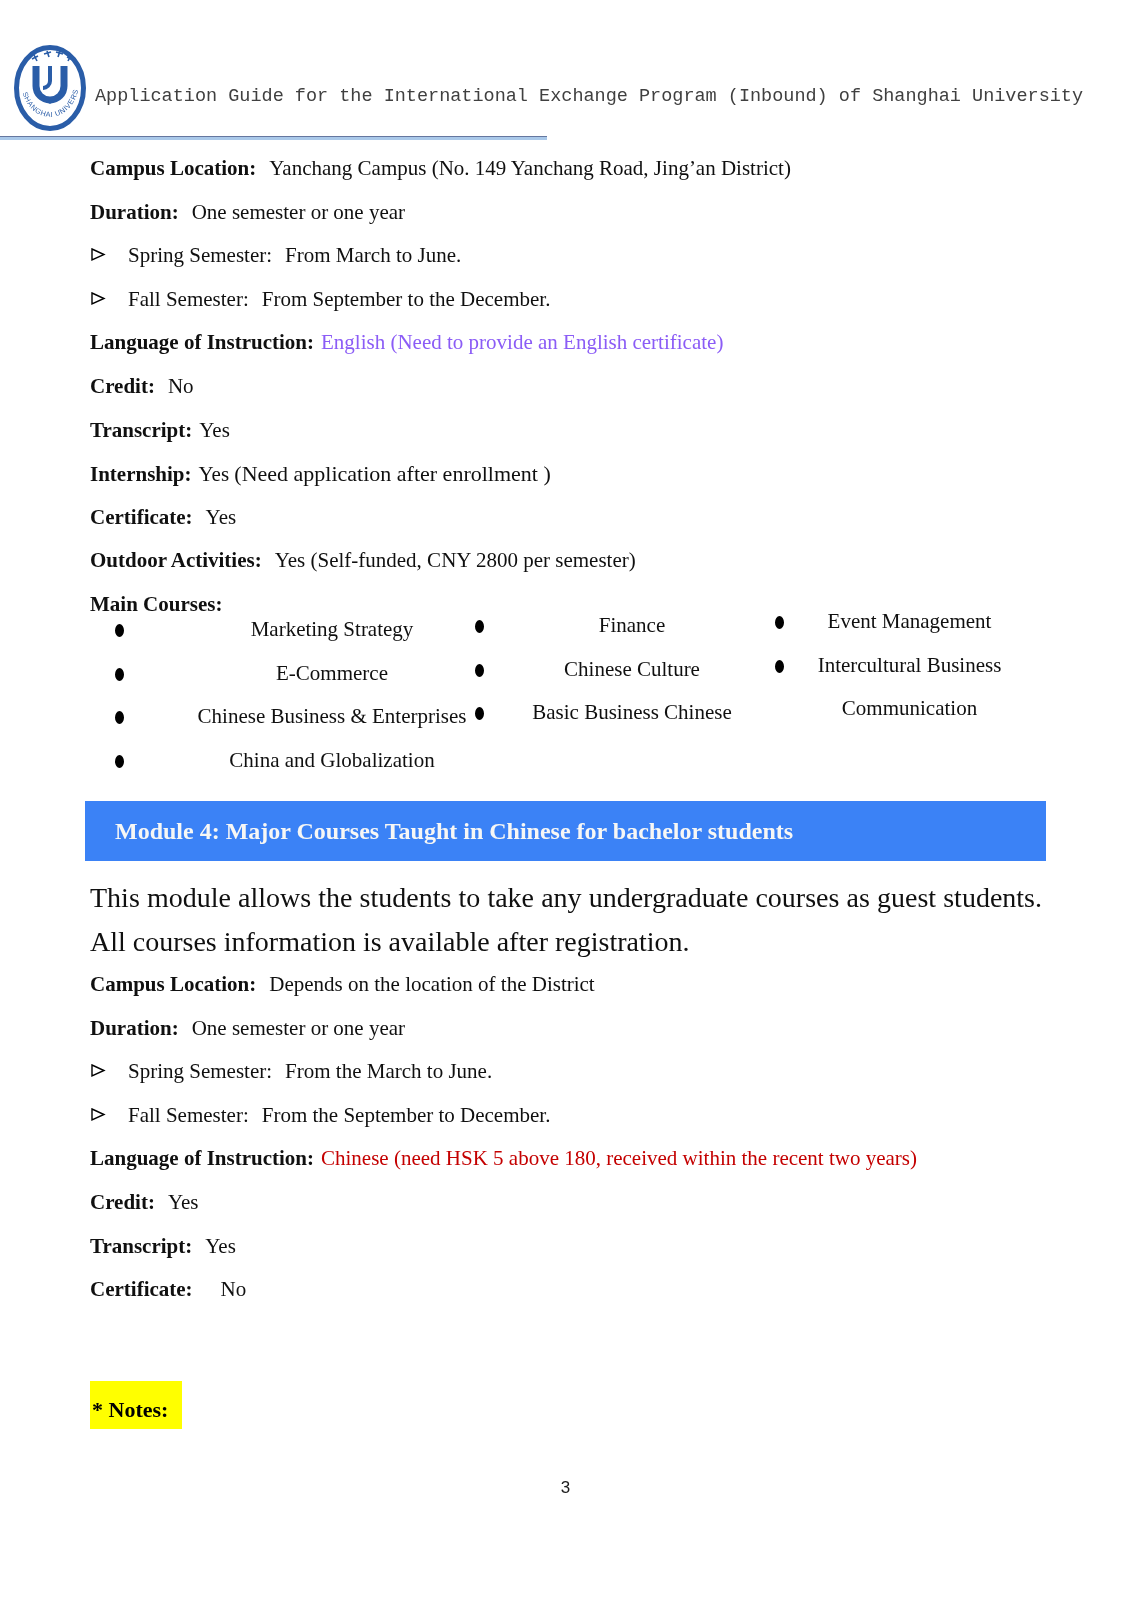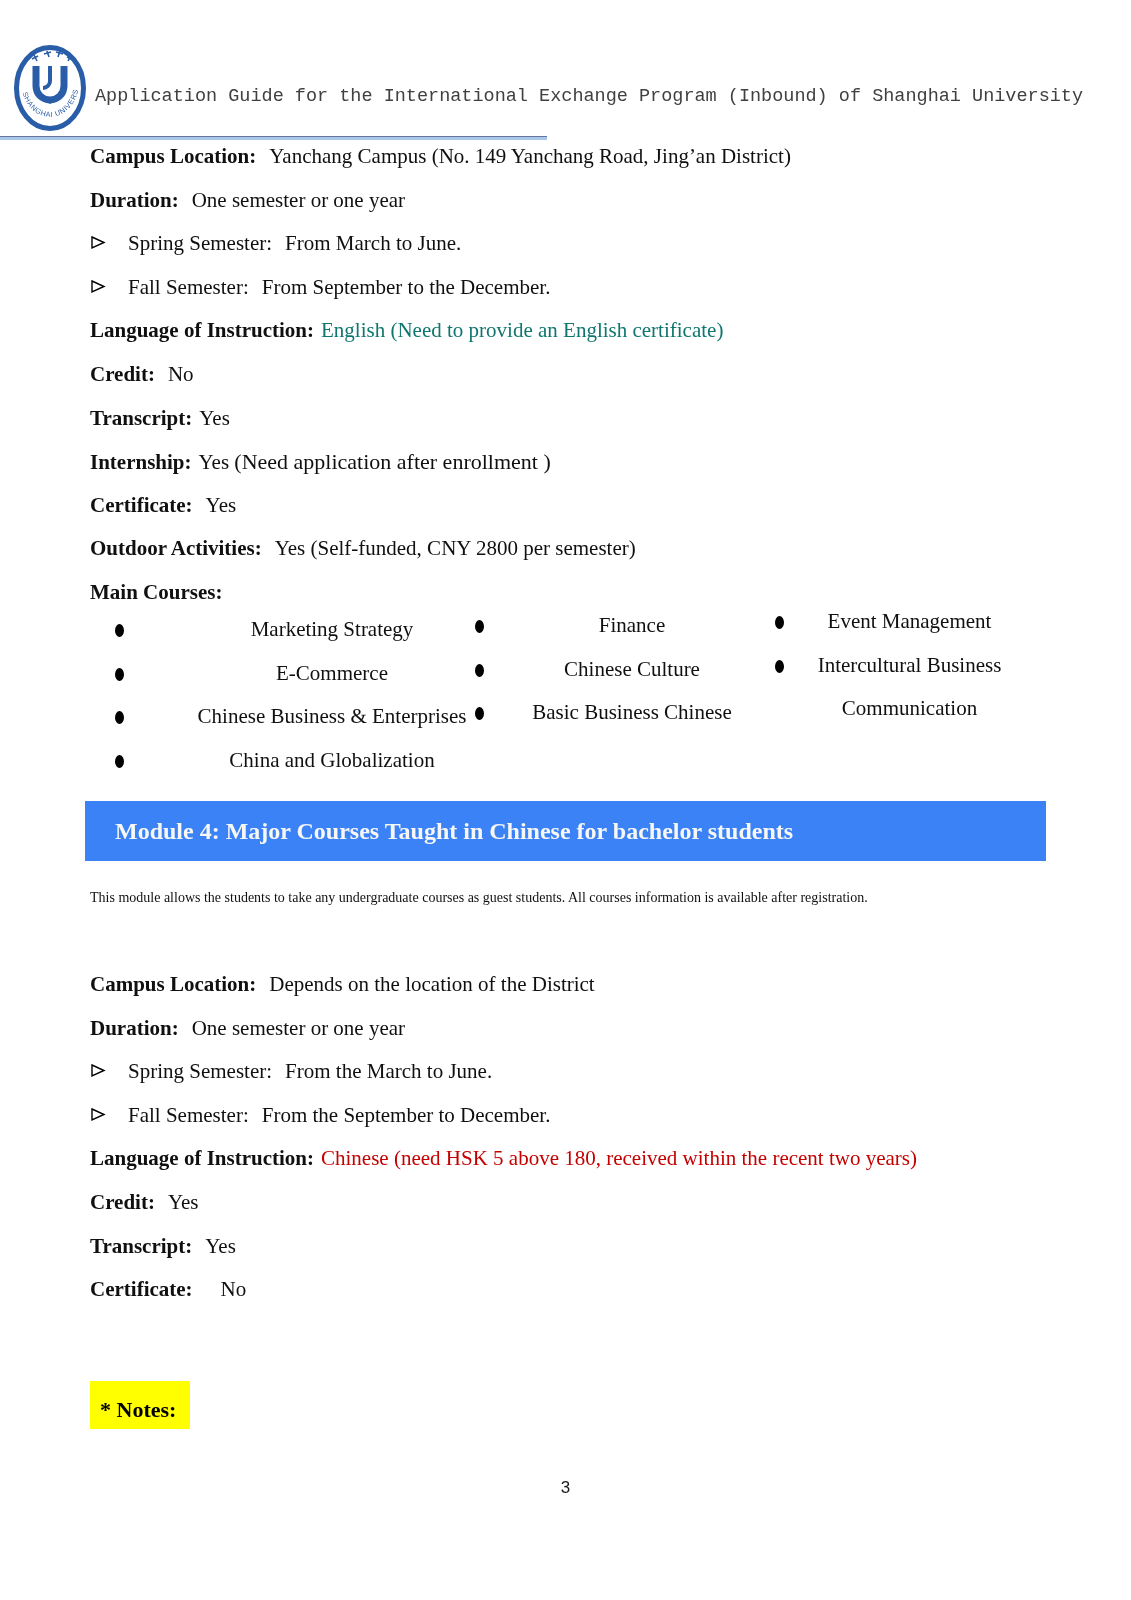--- a/index.html
+++ b/index.html
@@ -24,21 +24,21 @@
     background:linear-gradient(to bottom,#65779f 0 1px,#a9c8e9 1px 4px);
   }
   
   .rows{position:absolute;left:90px;width:960px;font-size:21px;}
   .row{height:43.6px;line-height:43.6px;white-space:nowrap;}
   .lbl{font-weight:bold;}
   .row.arrow .lbl{font-weight:normal;}
   .val{margin-left:13px;}
   .row.narrow .val{margin-left:7px;}
   .row.gap2 .val{margin-left:28px;}
-  .val-blue{color:#0f766e;}
+  .val-blue{color:#8b5cf6;}
   .val-red{color:#C40000;}
   .val-note{font-size:22px;}
   .arrow-icon{display:inline-block;width:17px;height:15px;margin-right:21px;vertical-align:baseline;}
   
   .courses{position:absolute;left:90px;top:600px;width:960px;height:205px;font-size:21px;}
   .course-col{position:absolute;margin:0;padding:0;list-style:none;}
   .course-col li{position:relative;padding-left:34px;line-height:43.6px;margin:0;text-align:center;}
   .bullet-icon{
     position:absolute;left:0;top:16px;width:9px;height:13px;
     background:#000;border-radius:50%;
@@ -51,27 +51,27 @@
     position:absolute;left:85px;top:801px;width:961px;height:60px;
     background:#3b82f6;
   }
   .banner-text{
     padding-left:30px;line-height:60px;
     font-size:24px;font-weight:bold;color:#F7F7F5;
     white-space:nowrap;
   }
   .intro{
     position:absolute;left:90px;top:876px;width:952px;
-    font-size:14px;line-height:44px;text-align:justify;
+    font-size:28px;line-height:44px;text-align:justify;
   }
   
   .notes-wrap{position:absolute;left:90px;top:1381px;}
   .notes-highlight{
     display:inline-block;background:#FFFF00;
-    padding:16px 14px 6px 10px;
+    padding:16px 14px 6px 2px;
     font-size:22px;font-weight:bold;color:#000;
   }
   
   .footer{
     position:absolute;left:0;top:1478px;width:100%;
     text-align:center;font-family:"Liberation Sans", sans-serif;
     font-size:17px;color:#1a1a1a;
   }
 </style>
 </head>
@@ -98,21 +98,21 @@
         <path id="arcB" d="M8 46 A29 35 0 0 0 64 46"></path>
       </defs>
       <text font-family="Liberation Sans, sans-serif" font-size="7.2" fill="#2A5DA8" letter-spacing="0.6">
         <textPath href="#arcB" startOffset="2">SHANGHAI UNIVERSITY</textPath>
       </text>
     </svg>
   </div>
   <div class="doc-title">Application Guide for the International Exchange Program (Inbound) of Shanghai University</div>
   <div class="header-rule"></div>
 
-  <div class="rows" style="top:135px;">
+  <div class="rows" style="top:147px;">
     <div class="row">
       <span class="lbl">Campus Location:</span><span class="val">Yanchang Campus (No. 149 Yanchang Road, Jing’an District)</span>
     </div>
     <div class="row">
       <span class="lbl">Duration:</span><span class="val">One semester or one year</span>
     </div>
     <div class="row arrow">
       <span class="arrow-icon"><svg width="17" height="15" viewBox="0 0 17 15">
             <path d="M2 2 L14 7.5 L2 13 Z" fill="#ffffff" stroke="#000000" stroke-width="1.4"></path>
           </svg></span><span class="lbl">Spring Semester:</span><span class="val">From March to June.</span>

